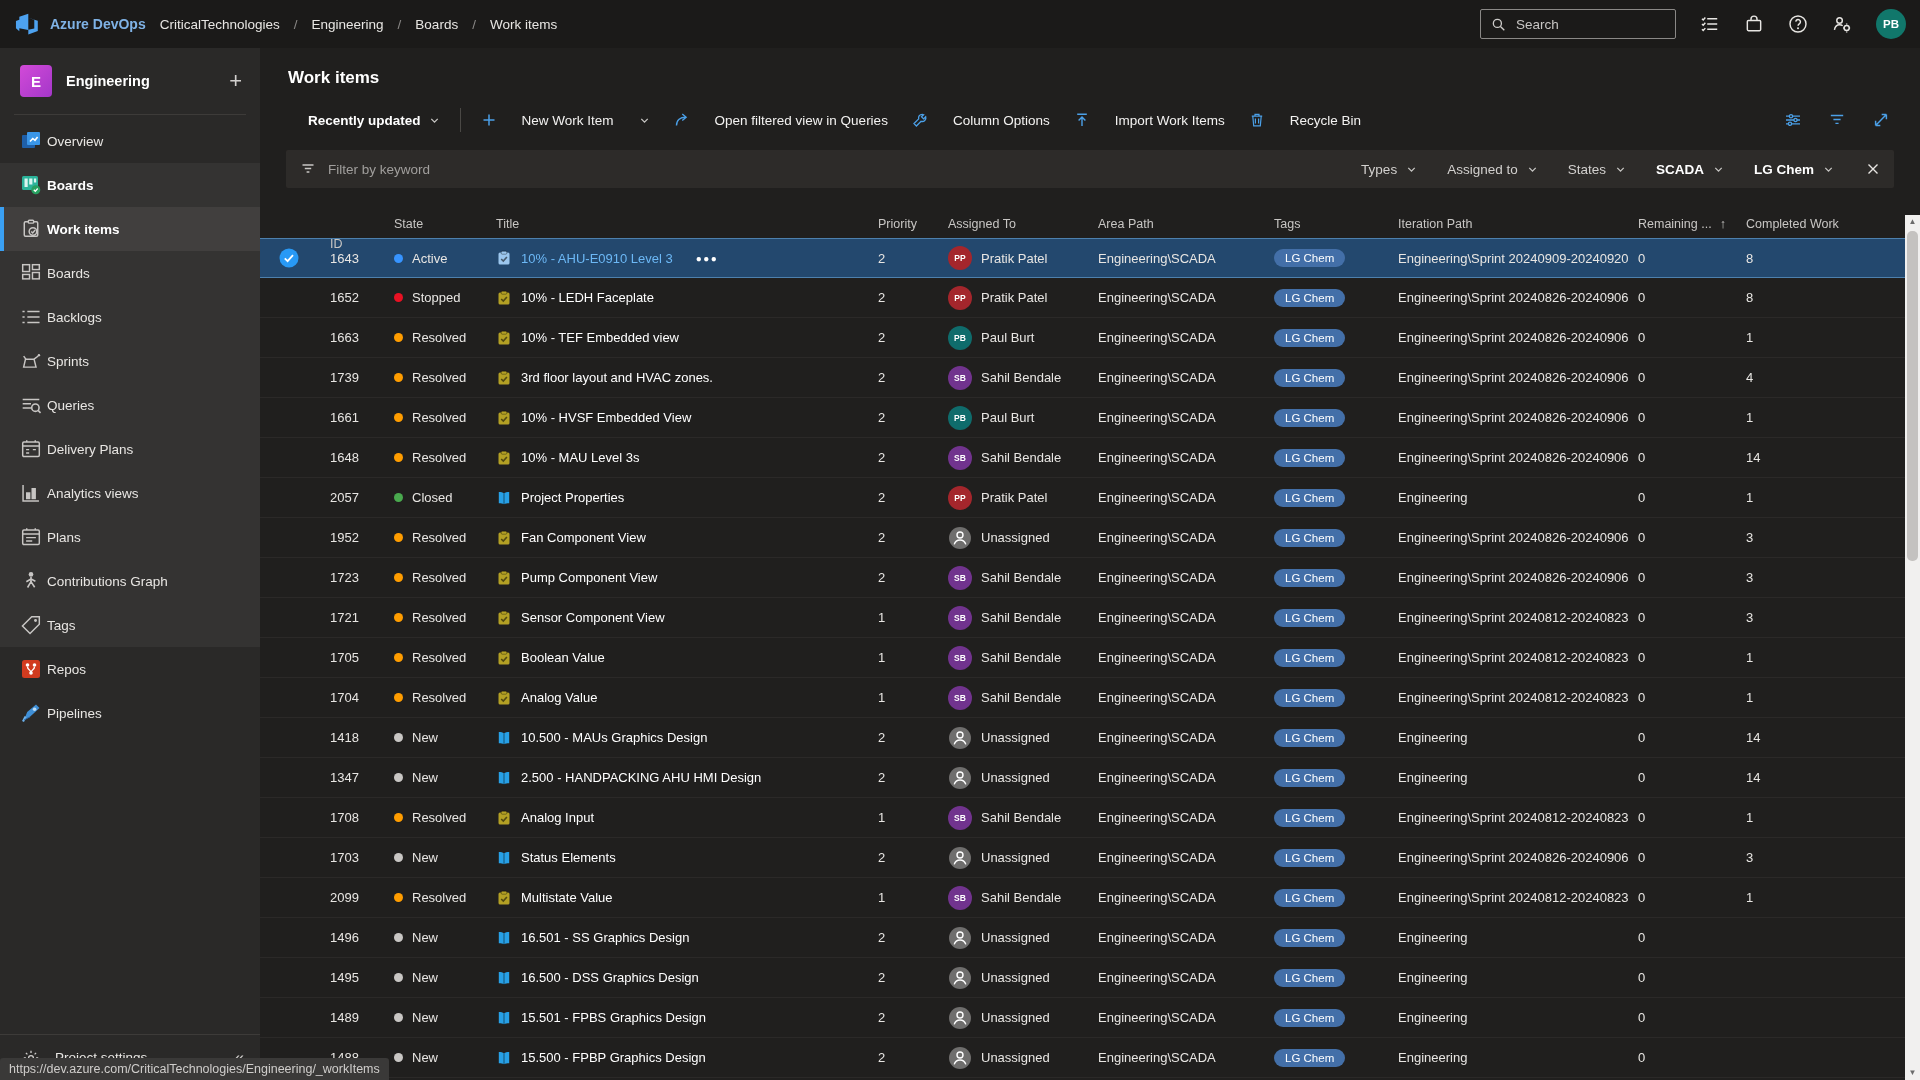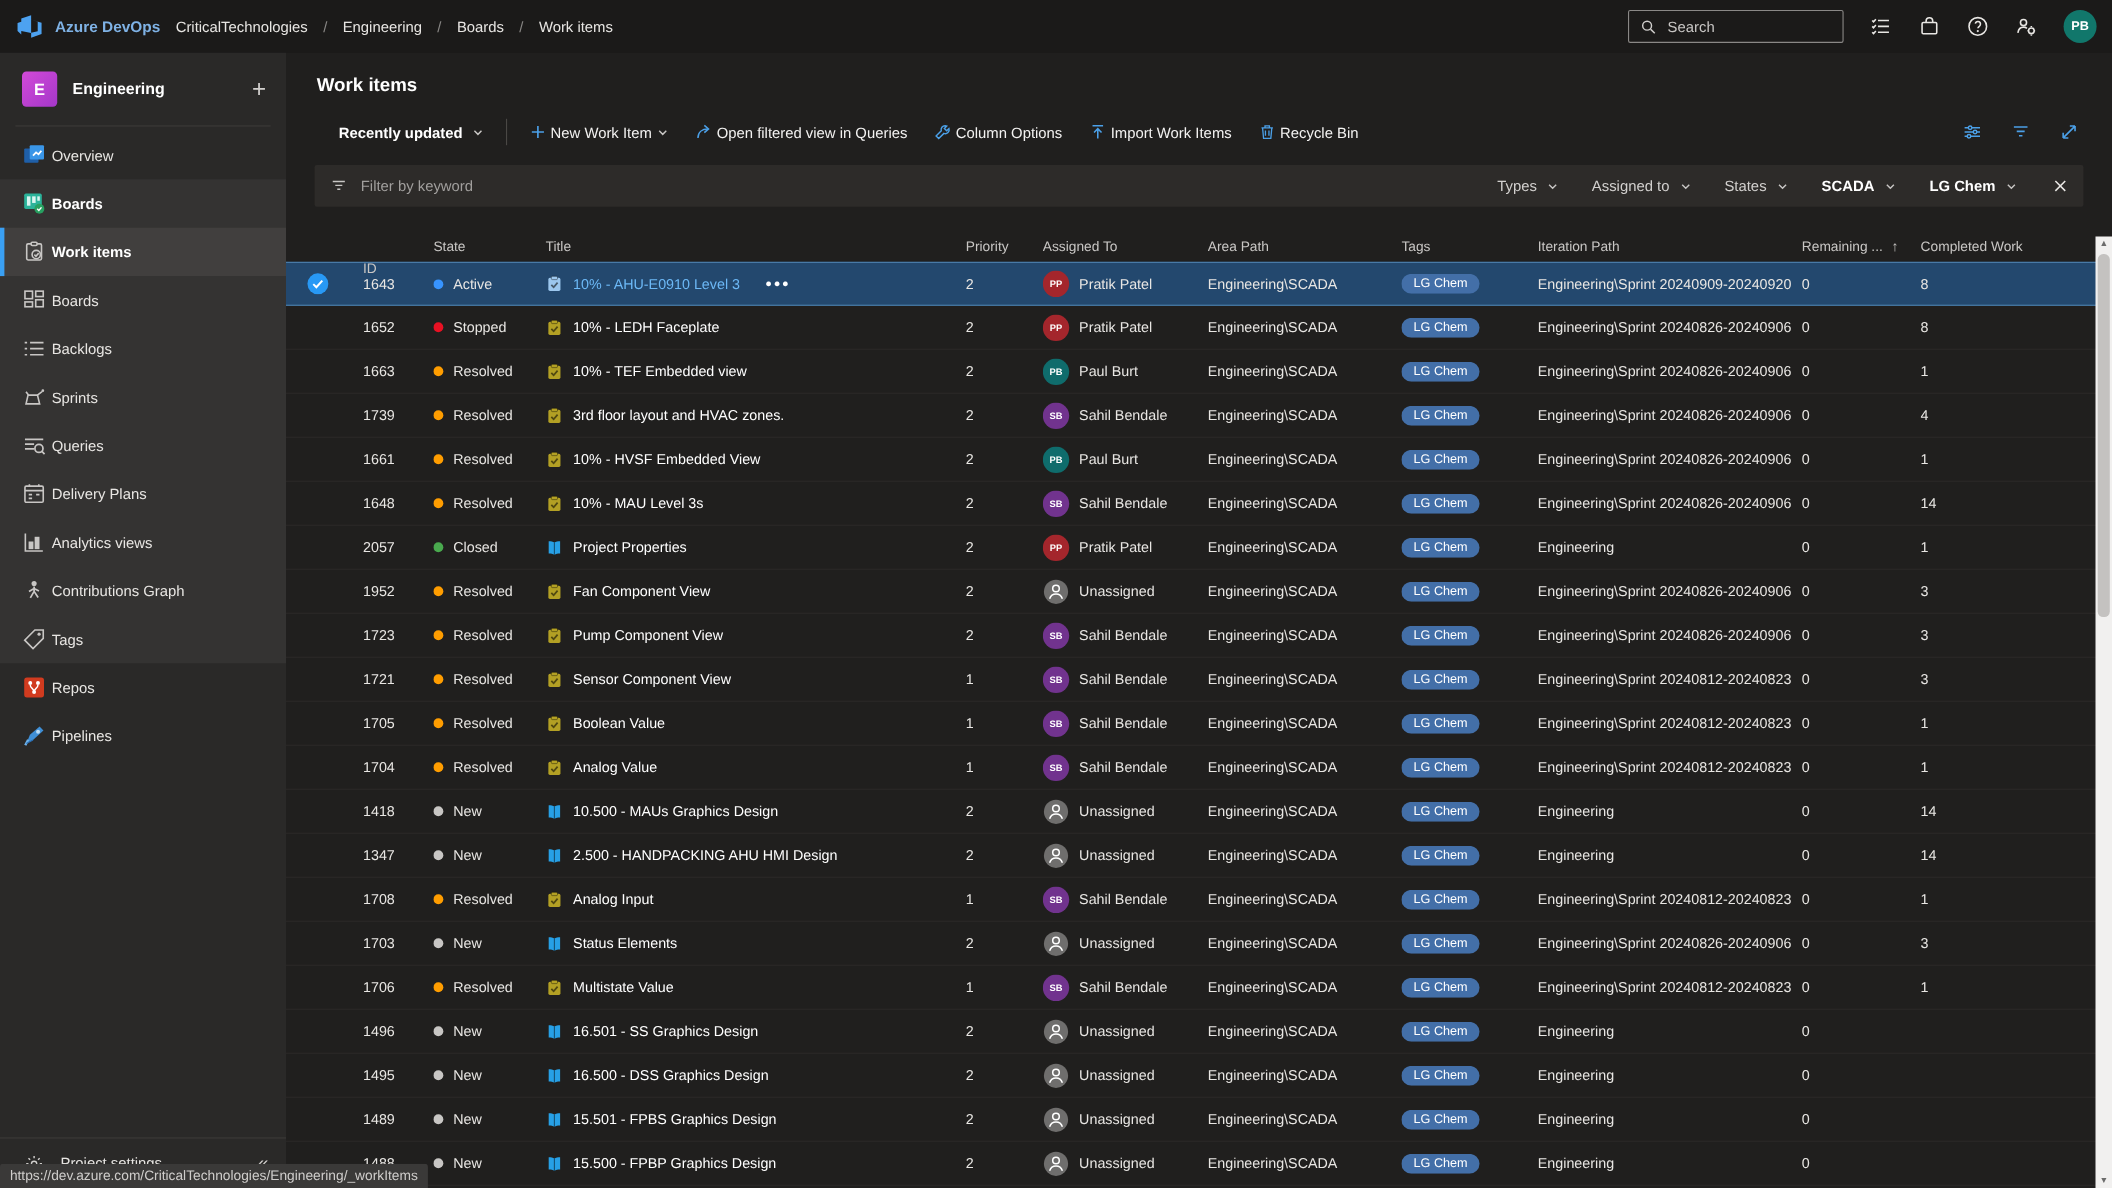--- a/index.html
+++ b/index.html
@@ -55,21 +55,21 @@
   .status-url { position:fixed; left:0; bottom:0; background:#3a3938; color:#cfcdcb;
                 font-size:12.5px; padding:4px 9px; border-radius:3px 3px 0 0; z-index:50; white-space:nowrap; }
 
   
   .content { flex:1; position:relative; }
   .page-title { font-size:17px; font-weight:bold; margin:20px 0 0 28px; }
   .cmdbar { display:flex; align-items:center; margin:20px 30px 0 28px; gap:20px; }
   .view-select { display:flex; align-items:center; gap:8px; font-weight:bold; font-size:13.5px; cursor:pointer;padding-left:20px; }
   .chev { color:#c8c6c4; width:11px; height:11px; }
   .vdiv { width:1px; height:24px; background:#4a4845; }
-  .cmd-btn { display:flex; align-items:center; gap:4px; cursor:pointer; color:#f3f2f1; font-size:13.5px; white-space:nowrap; }
+  .cmd-btn { display:flex; align-items:center; gap:25px; cursor:pointer; color:#f3f2f1; font-size:13.5px; white-space:nowrap; }
   .cmd-btn .ic { width:16px; height:16px; color:#4ba0e8; }
   .cmd-right { margin-left:auto; display:flex; align-items:center; gap:26px; color:#4ba0e8; }
   .cmd-right .ic { width:18px; height:18px; cursor:pointer; }
 
   
   .filterbar { margin:18px 26px 0 26px; height:38px; background:#2d2b29; border-radius:2px;
                display:flex; align-items:center; padding:0 14px; }
   .filterbar .f-ic { width:16px; height:16px; color:#c8c6c4; margin-right:10px; }
   .filterbar input { flex:1; background:transparent; border:none; outline:none; color:#e8e6e3; font-size:13.5px; font-family:inherit; }
   .filterbar input::placeholder { color:#a19f9d; }
@@ -265,20 +265,29 @@
             <svg viewBox="0 0 18 18" fill="none" stroke="currentColor" stroke-width="1.2">
               <path d="M2.5 2.5v13h13"></path>
               <rect x="5.5" y="9" width="2.4" height="4.5" fill="currentColor"></rect>
               <rect x="10" y="5.5" width="2.4" height="8" fill="currentColor"></rect>
             </svg>
           </span>
           <span class="lbl">Analytics views</span>
         </div>
         <div class="nav-item">
           <span class="glyph">
+            <svg viewBox="0 0 18 18" fill="none" stroke="currentColor" stroke-width="1.2">
+              <rect x="2.2" y="3.2" width="13.6" height="12" rx="1"></rect>
+              <path d="M2.2 6.6h13.6M5.5 3.2V1.8M12.5 3.2V1.8M5 9.5h8M5 12.3h5"></path>
+            </svg>
+          </span>
+          <span class="lbl">Plans</span>
+        </div>
+        <div class="nav-item">
+          <span class="glyph">
             <svg viewBox="0 0 18 18" fill="none" stroke="currentColor" stroke-width="1.3">
               <circle cx="9" cy="3.6" r="1.9" fill="currentColor" stroke="none"></circle>
               <path d="M9 5.8v3.7M9 7.4L5.2 9.6M9 7.4l3.6 1.8M9 9.5l-2.8 4.8M9 9.5l3 4.6"></path>
             </svg>
           </span>
           <span class="lbl">Contributions Graph</span>
         </div>
         <div class="nav-item">
           <span class="glyph">
             <svg viewBox="0 0 18 18" fill="none" stroke="currentColor" stroke-width="1.2">
@@ -982,21 +991,21 @@
           <div class="cell">Engineering\SCADA</div>
           <div class="cell">
             <span class="tag-pill" style="background: rgb(67, 111, 168);">LG Chem</span>
           </div>
           <div class="cell">Engineering\Sprint 20240826-20240906</div>
           <div class="cell">0</div>
           <div class="cell">3</div>
         </div>
         <div class="grid row">
           <div class="cell sel-cell"></div>
-          <div class="cell id-cell">1706</div>
+          <div class="cell id-cell">2099</div>
           <div class="cell state-cell">
             <span class="dot" style="background: rgb(255, 157, 0);"></span>
             <span>Resolved</span>
           </div>
           <div class="cell title-cell">
             <span class="type-ic">
               <svg viewBox="0 0 16 16">
                 <rect x="2.5" y="2.5" width="11" height="12" rx="1.5" fill="#b3a024"></rect>
                 <rect x="5.2" y="1.2" width="5.6" height="3" rx="1" fill="#b3a024" stroke="rgba(0,0,0,.45)" stroke-width=".8"></rect>
                 <path d="M5.2 9l2.1 2.1 3.6-4.2" stroke="rgba(0,0,0,.55)" stroke-width="1.6" fill="none"></path>

